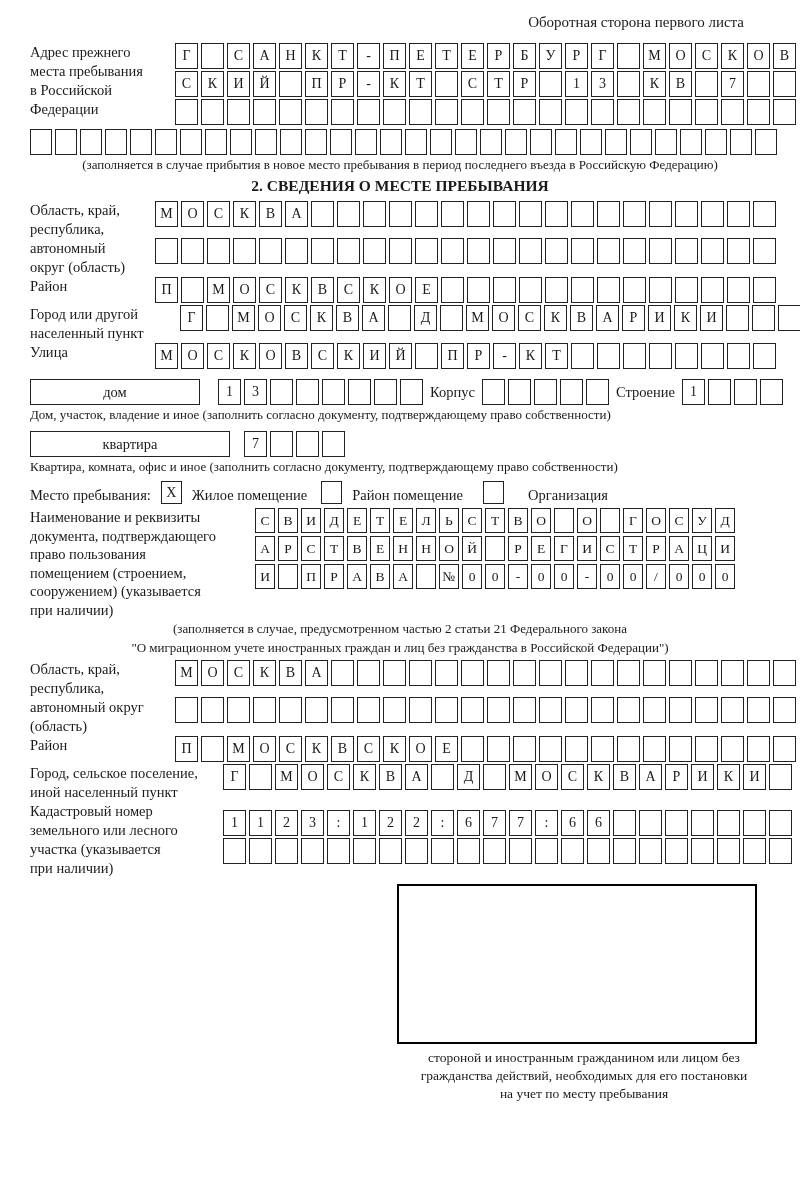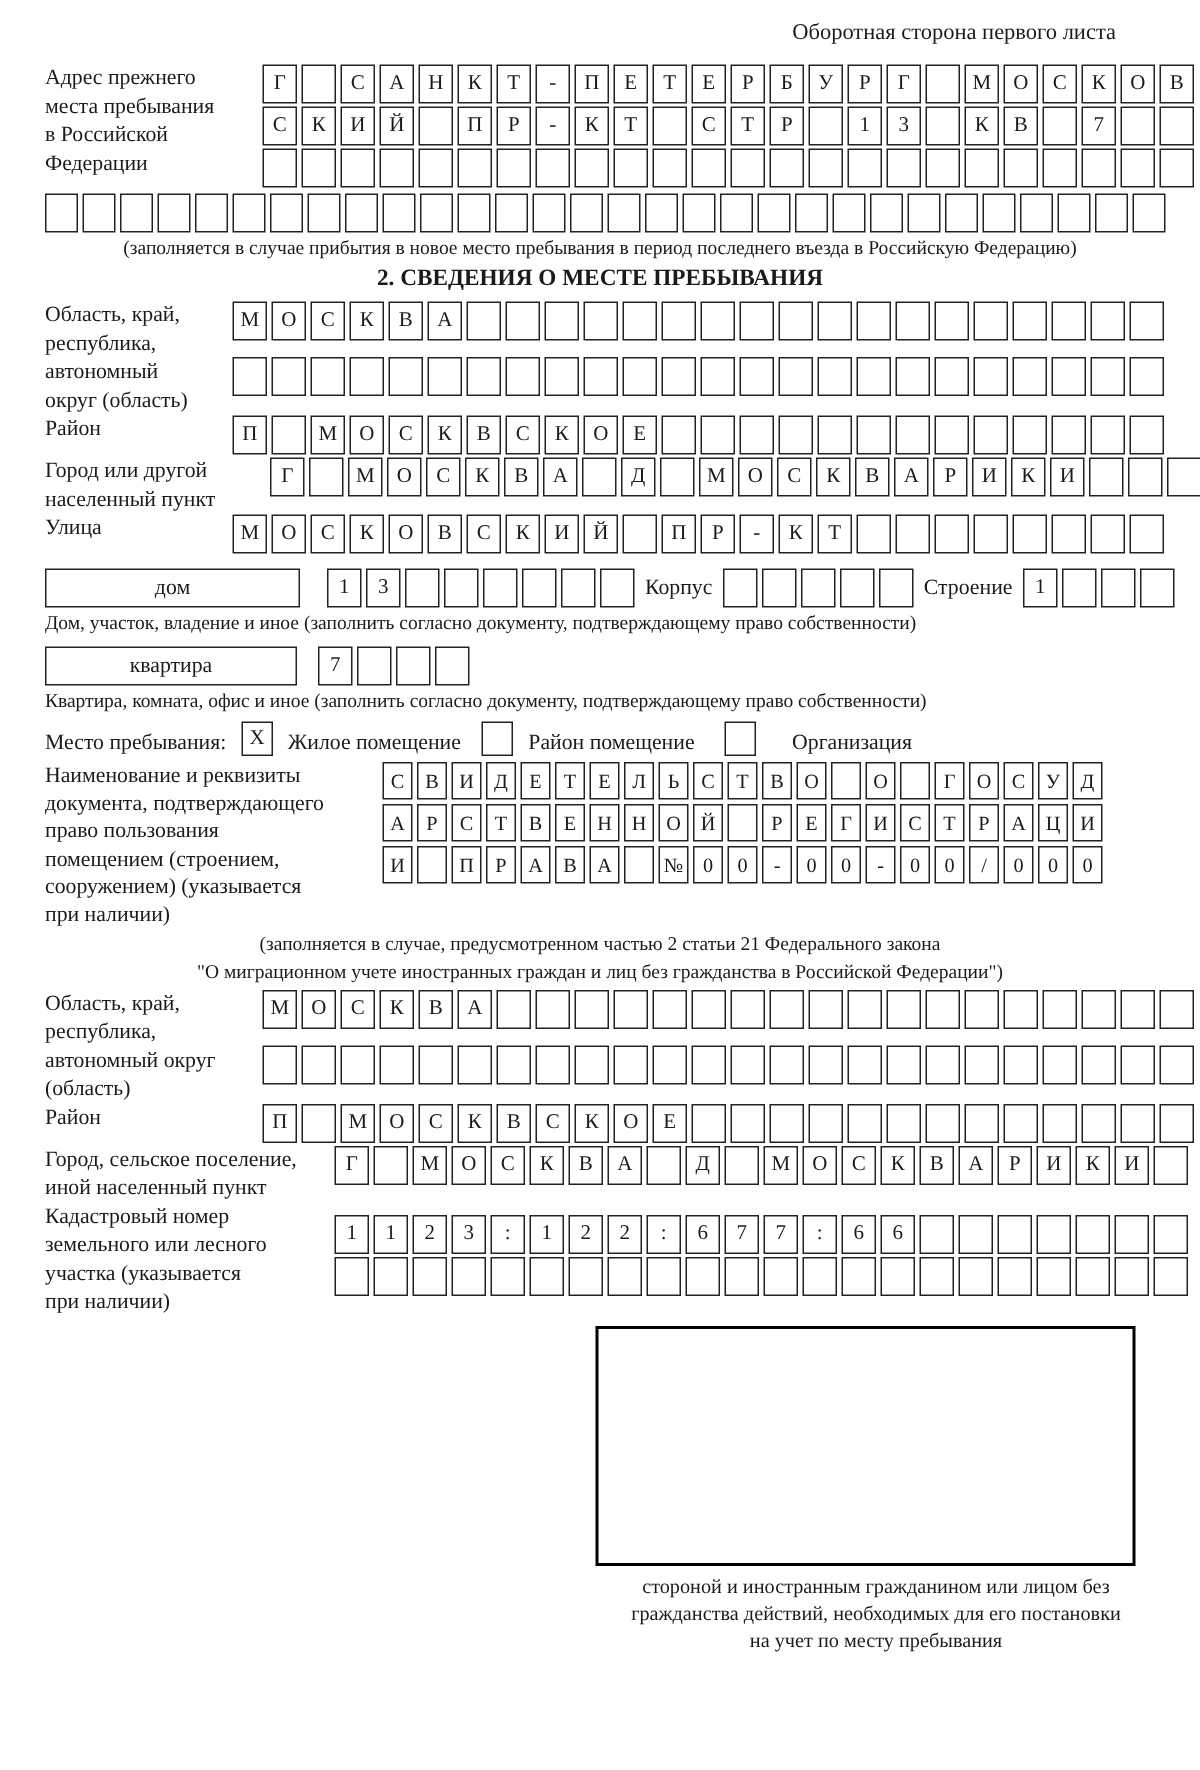--- a/index.html
+++ b/index.html
@@ -26,21 +26,21 @@
   .note { font-size:13px; line-height:16px; margin:2px 0 2px; }
   .center { text-align:center; padding-right:30px; }
   .sec-title { text-align:center; font-weight:bold; font-size:15.5px;
                margin:4px 30px 6px 0; }
   .addr { margin-top:12px; }
 
   .houserow { display:flex; align-items:flex-start; margin-top:8px; margin-bottom:2px; }
   .widebox { height:26px; border:1.6px solid #222; display:inline-flex;
              align-items:center; justify-content:center; font-size:14.5px; flex:0 0 auto; }
   .bx170 { width:170px; margin-right:18px; }
-  .bx200 { width:168px; margin-right:14px; }
+  .bx200 { width:200px; margin-right:14px; }
   .inl-lbl { font-size:14.5px; line-height:26px; margin:0 7px; flex:0 0 auto; }
   .inline { margin-bottom:0; }
 
   .stayrow { display:flex; align-items:flex-end; margin-top:6px; font-size:14.5px; }
   .chk { width:21px; height:23px; border:1.6px solid #222; display:inline-flex;
          align-items:center; justify-content:center; font-size:14px; flex:0 0 auto; }
   .choose { margin-left:183px; width:310px; text-align:center; margin-top:3px; }
 
   .doc { margin-top:4px; }
   .doc .lbl { line-height:18.5px;font-family:Liberation Serif, serif; }

